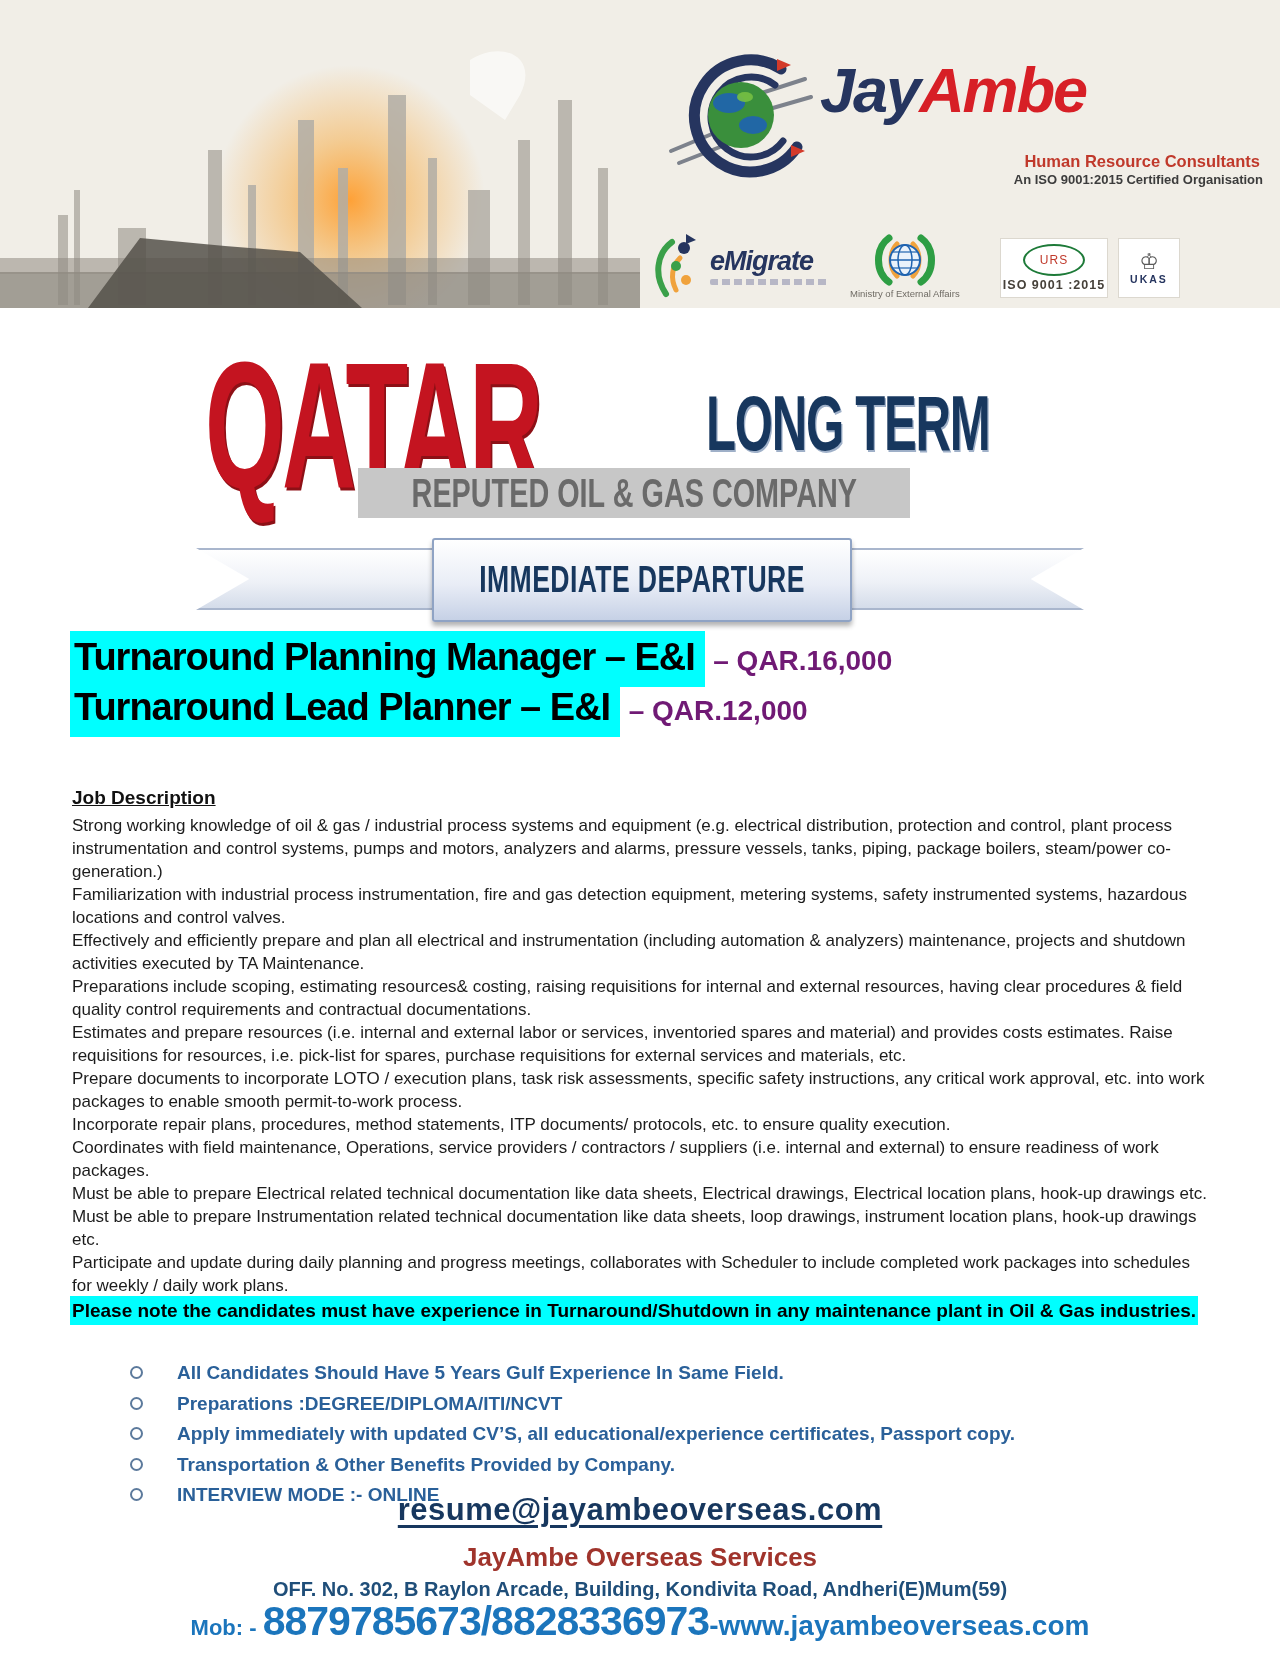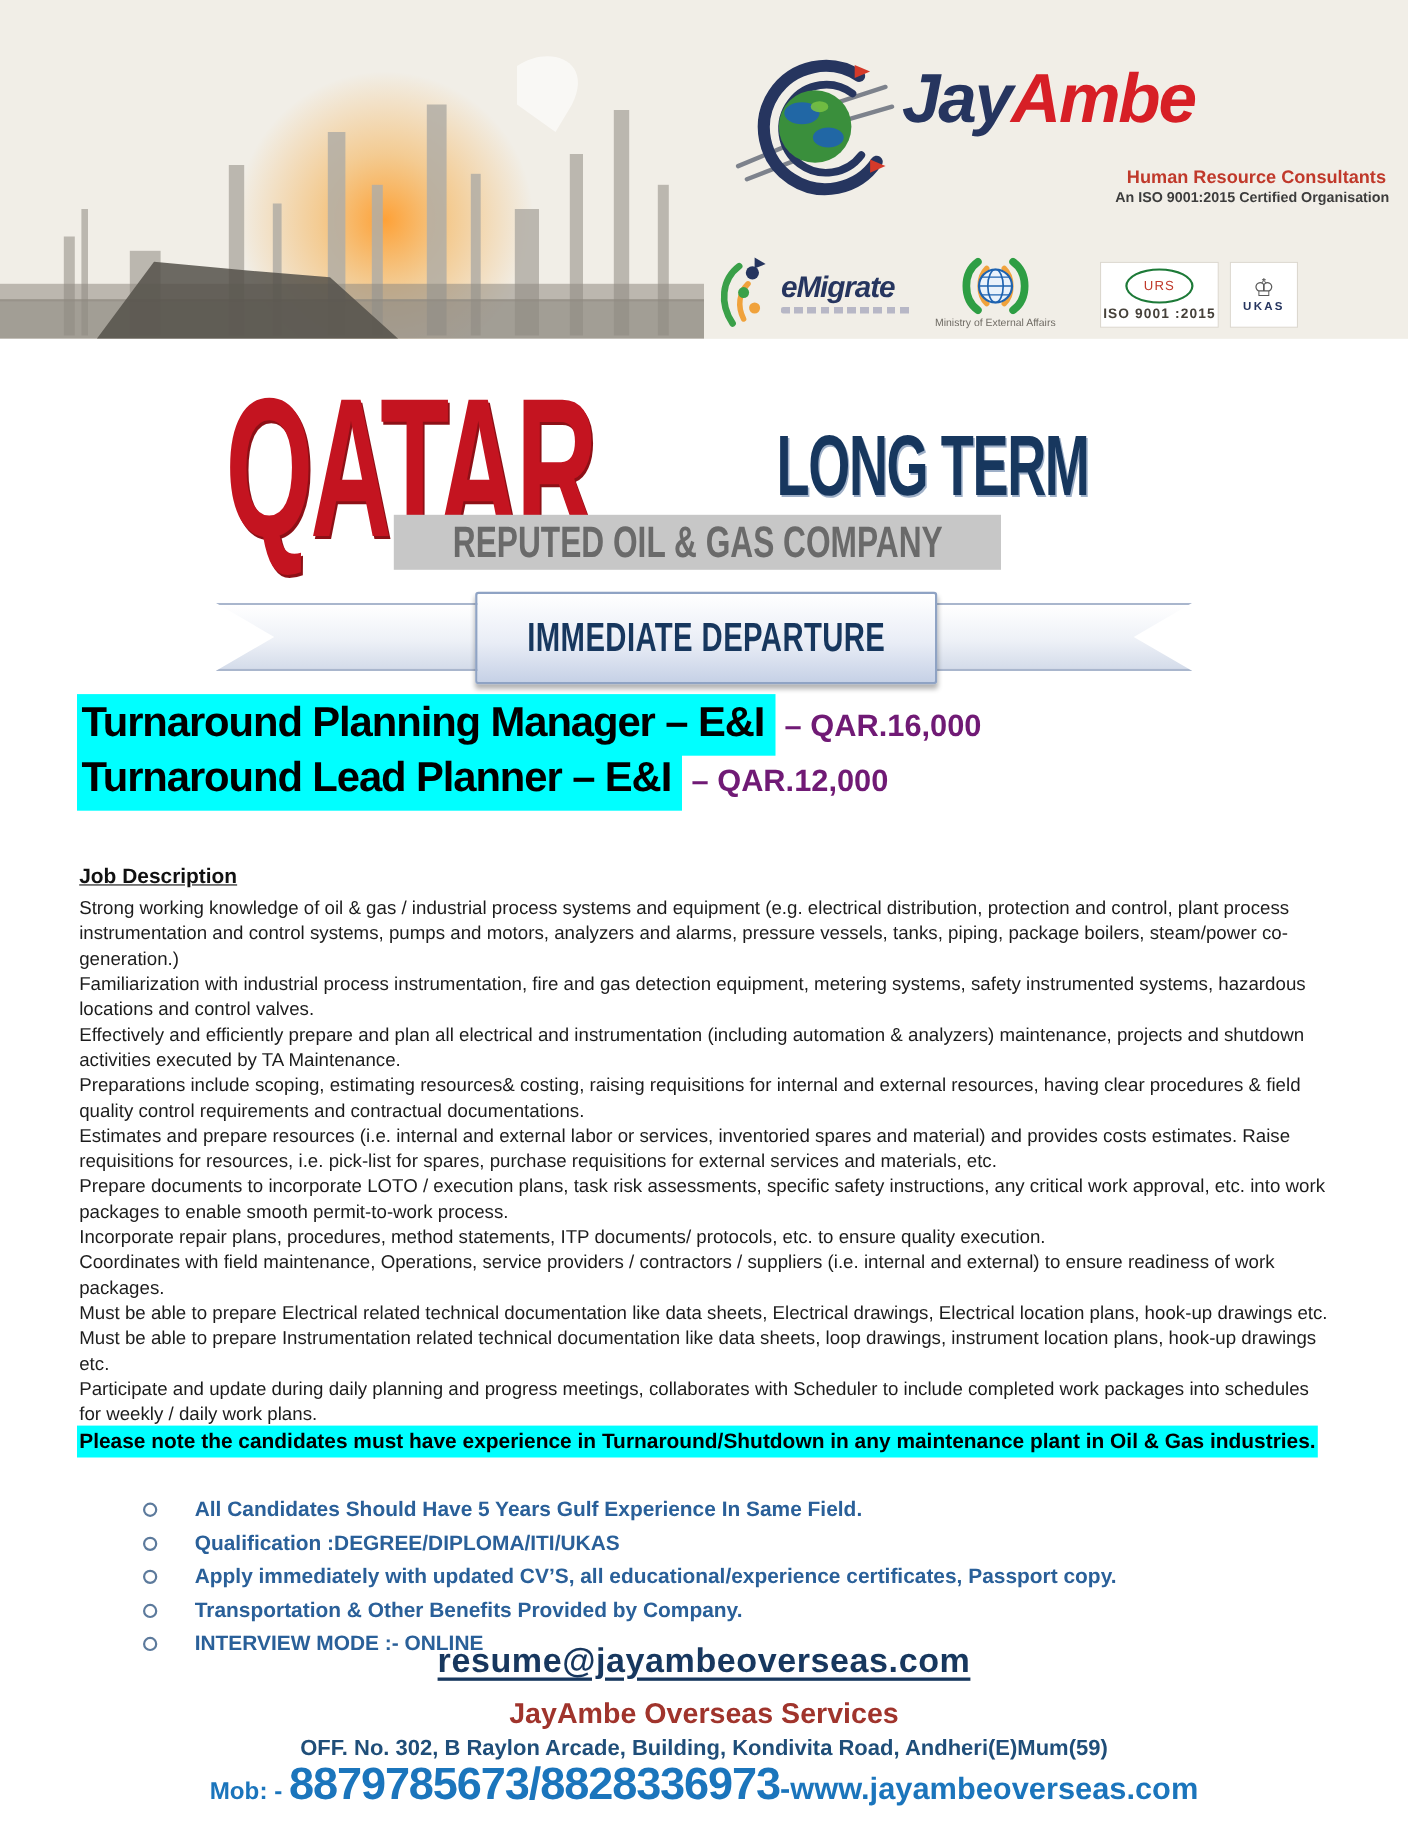--- a/index.html
+++ b/index.html
@@ -227,21 +227,21 @@
     <span class="note-highlight">Please note the candidates must have experience in Turnaround/Shutdown in any maintenance plant in Oil &amp; Gas industries.</span>
   </div>
 
   <ul class="bullets">
     <li>
         <span class="bullet-circle"></span>
         <span class="bullet-text">All Candidates Should Have 5 Years Gulf Experience In Same Field.</span>
       </li>
     <li>
         <span class="bullet-circle"></span>
-        <span class="bullet-text">Qualification :DEGREE/DIPLOMA/ITI/UKAS</span>
+        <span class="bullet-text">Preparations :DEGREE/DIPLOMA/ITI/NCVT</span>
       </li>
     <li>
         <span class="bullet-circle"></span>
         <span class="bullet-text">Apply immediately with updated CV’S, all educational/experience certificates, Passport copy.</span>
       </li>
     <li>
         <span class="bullet-circle"></span>
         <span class="bullet-text">Transportation &amp; Other Benefits Provided by Company.</span>
       </li>
     <li>

